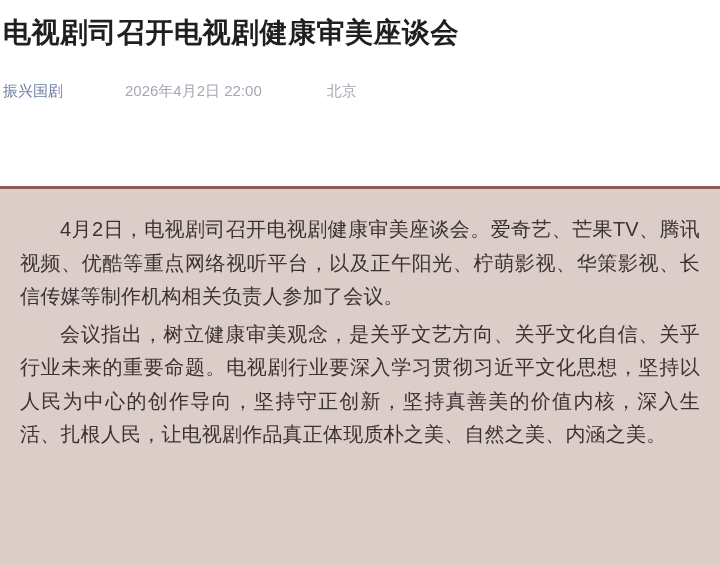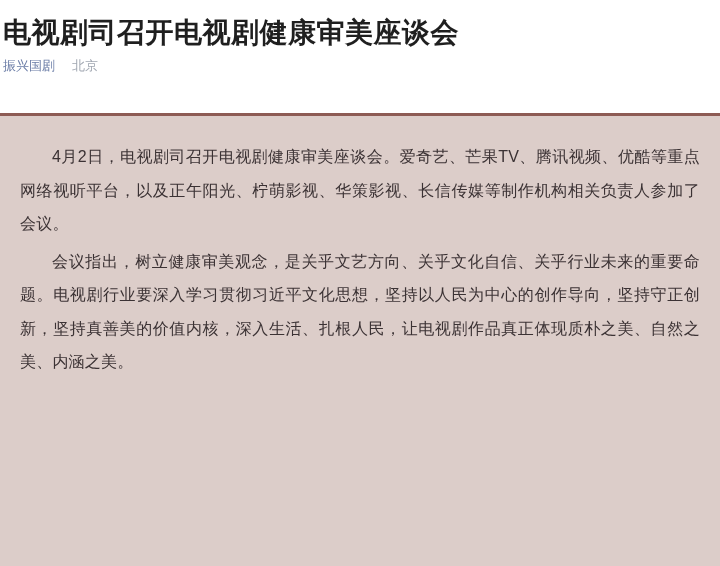--- a/index.html
+++ b/index.html
@@ -1,69 +1,70 @@
 <!DOCTYPE html>
 <html lang="zh"><head>
 <meta charset="utf-8">
 <style>
-  * { margin: 0; padding: 0; box-sizing: border-box; }
+  * { margin: 0; padding: 0; box-sizing: border-box; gap: 48px; }
   html, body {
     width: 720px; height: 566px;
     background: #ffffff;
     overflow: hidden;
     font-family: "Liberation Sans", "DejaVu Sans", sans-serif;
   }
   .page { width: 720px; height: 566px; display: flex; flex-direction: column; }
 
   .header { padding: 14px 16px 0 3px; }
   .page-title {
     font-size: 28px;
     line-height: 38px;
     font-weight: 700;
     color: #1f1f1f;
     letter-spacing: 0.5px;
   }
   .byline {
-    margin-top: 3px;
-    font-size: 13px;
+    margin-top: 28px;
+    font-size: 15px;
     line-height: 22px;
     display: flex;
     align-items: baseline;
   }
   .byline .author { text-decoration: none; cursor: pointer; }
   .byline .time { margin-left: 14px; }
   .byline .loc  { margin-left: 17px; }
   .byline .muted { color: #a2a8b2; }
 
   .article {
     margin-top: 36px;
     flex: 1 1 auto;
     border-top: 3px solid #8d5b54;
     padding: 24px 20px 40px 20px;
   }
   .article p {
-    font-size: 16px;
+    font-size: 20px;
     line-height: 33.5px;
     color: #3b3234;
     text-indent: 2em;
     text-align: justify;
     margin-bottom: 4px;
     letter-spacing: 0.2px;
   }
 </style>
 </head>
 <body>
 
 <div class="page">
 
   <div class="header">
     <h1 class="page-title">电视剧司召开电视剧健康审美座谈会</h1>
 
     <div class="byline">
       <a class="author" style="color: rgb(106, 124, 166);">振兴国剧</a>
+      <span class="time muted">2026年4月2日 22:00</span>
       <span class="loc muted">北京</span>
     </div>
   </div>
 
   <div class="article" style="background-color: rgb(220, 205, 201);">
     <p>4月2日，电视剧司召开电视剧健康审美座谈会。爱奇艺、芒果TV、腾讯视频、优酷等重点网络视听平台，以及正午阳光、柠萌影视、华策影视、长信传媒等制作机构相关负责人参加了会议。</p>
     <p>会议指出，树立健康审美观念，是关乎文艺方向、关乎文化自信、关乎行业未来的重要命题。电视剧行业要深入学习贯彻习近平文化思想，坚持以人民为中心的创作导向，坚持守正创新，坚持真善美的价值内核，深入生活、扎根人民，让电视剧作品真正体现质朴之美、自然之美、内涵之美。</p>
   </div>
 
 </div>

